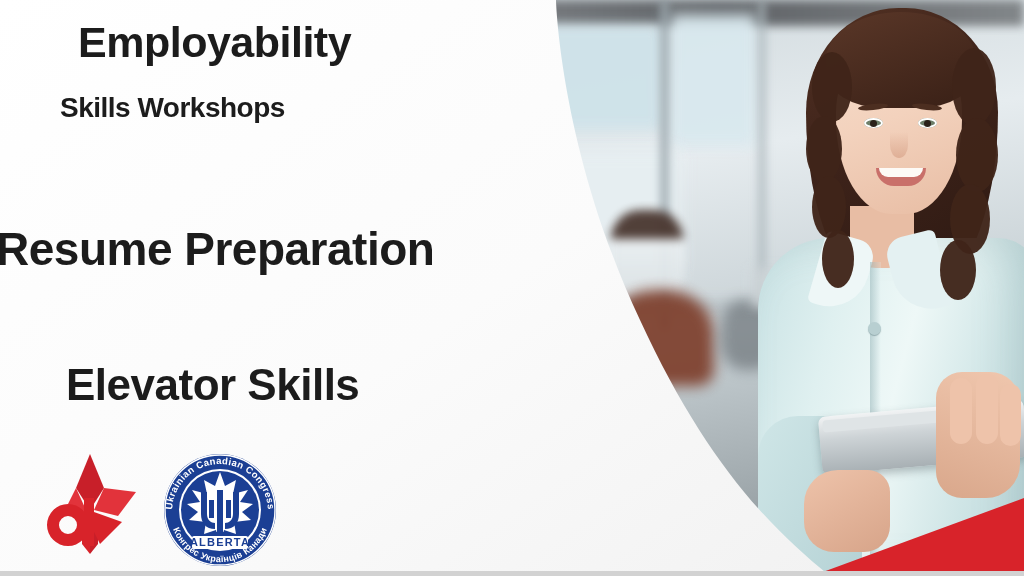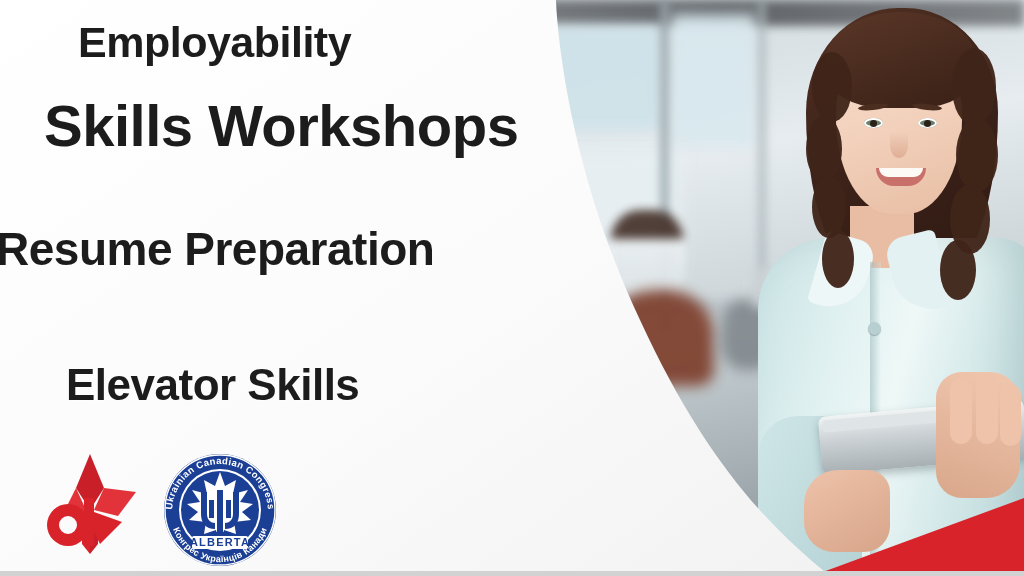--- a/index.html
+++ b/index.html
@@ -323,21 +323,21 @@
   }
   .headline {
     position: absolute;
     color: #1c1c1c;
     font-weight: bold;
     letter-spacing: -.5px;
     white-space: nowrap;
     text-shadow: 0 1px 0 rgba(255,255,255,.6);
   }
   .line-1 { left: 78px;  top: 18px;  font-size: 43px; }
-  .line-2 { left: 44px;  top: 92px;  font-size: 58px; }
+  .line-2 { left: 60px;  top: 92px;  font-size: 28px; }
   .line-3 { left: -4px;  top: 222px; font-size: 46px; }
   .line-4 { left: 66px;  top: 360px; font-size: 44px; }
 
   
   .logo-ak {
     position: absolute;
     left: 38px; top: 448px;
     width: 104px; height: 112px;
   }
   .logo-ucc {

